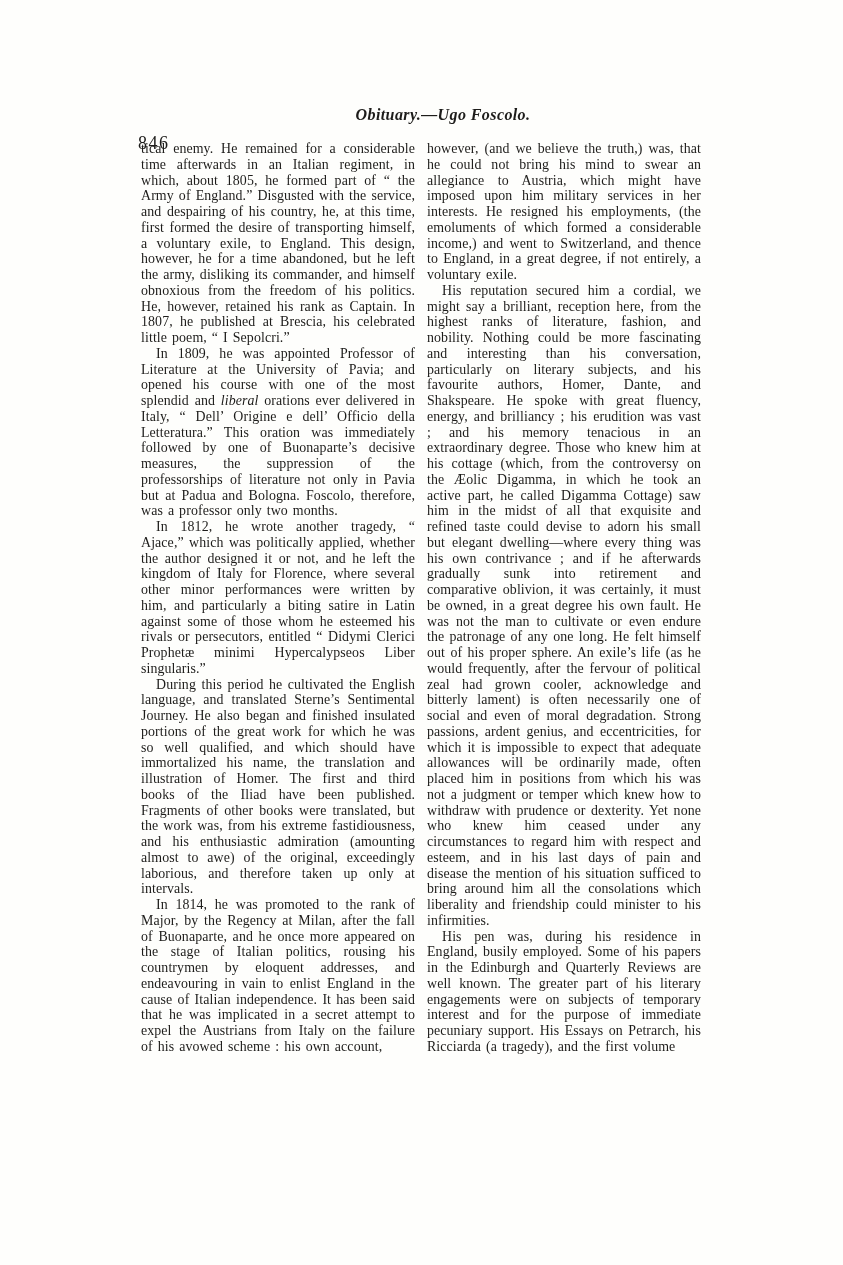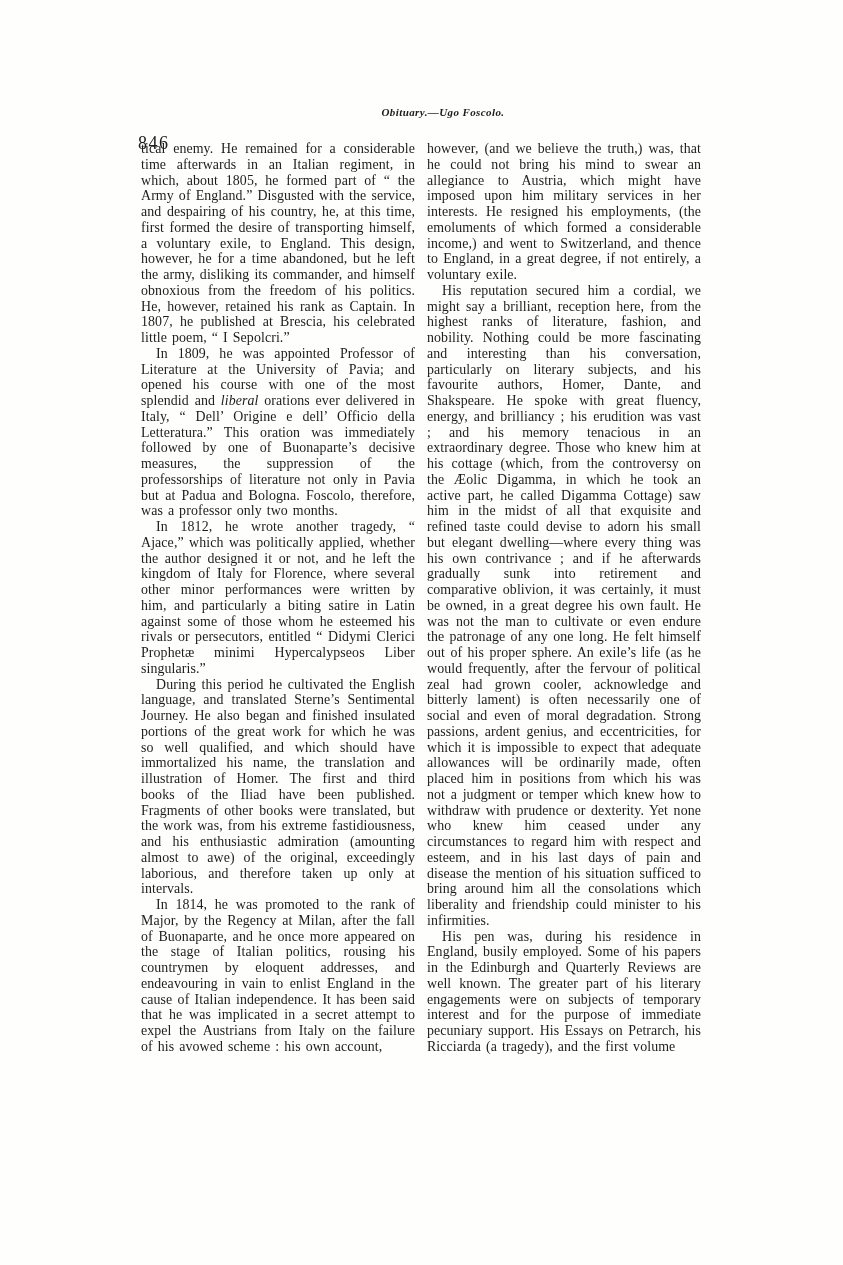--- a/index.html
+++ b/index.html
@@ -29,21 +29,21 @@
     left: -2px;
     top: 3px;
     font-size: 18px;
     letter-spacing: 1.5px;
     margin-top: 26px;
   }
   .running-title {
     text-align: center;
     font-style: italic;
     font-weight: 700;
-    font-size: 11px;
+    font-size: 16px;
     letter-spacing: 0.4px;
     padding-top: 2px;
     margin-left: 32px;
   }
   .columns {
     position: absolute;
     top: 141px;
     left: 141px;
     display: flex;
     gap: 12px;

